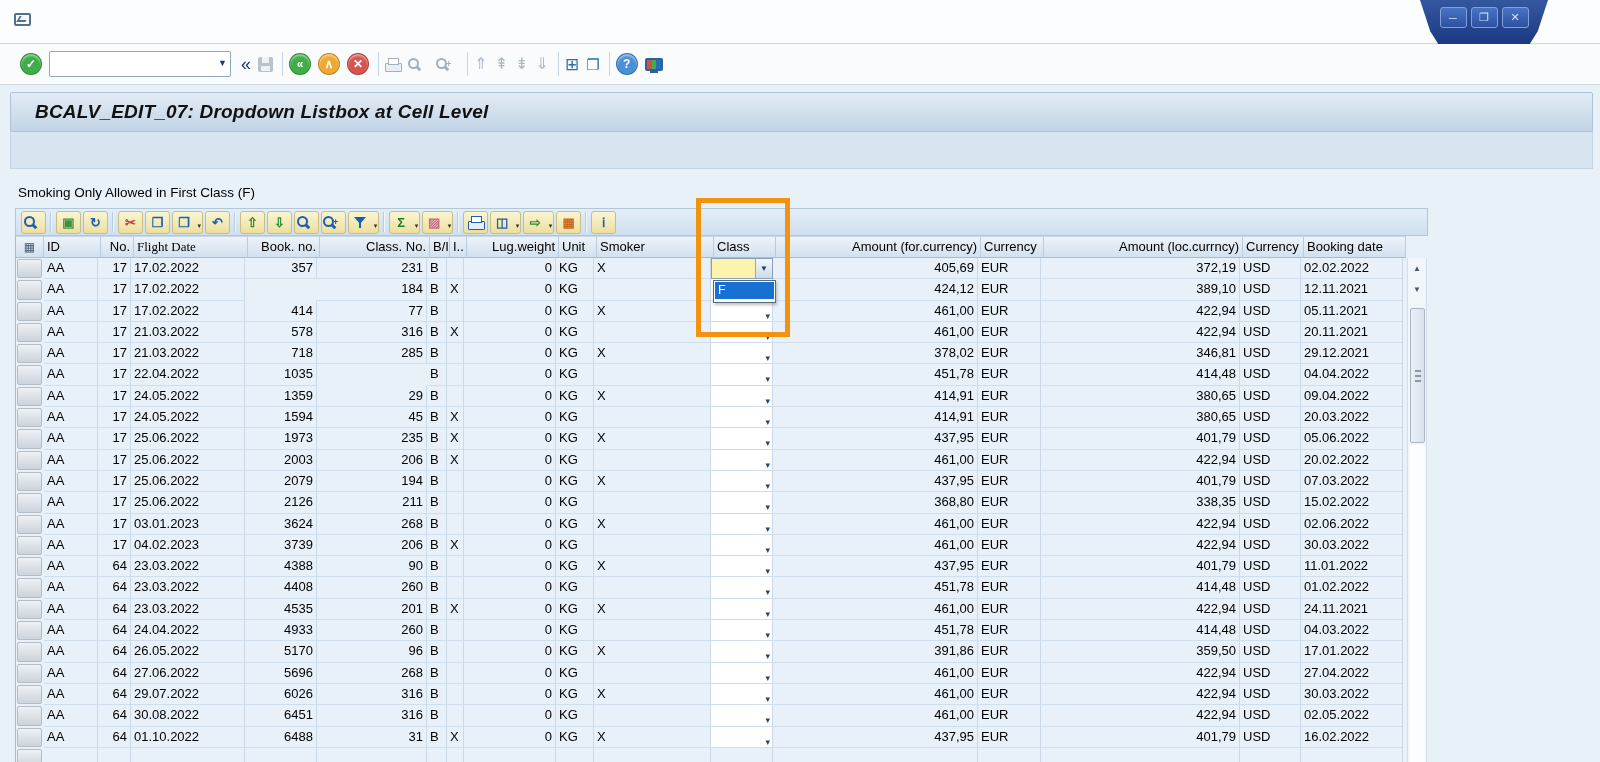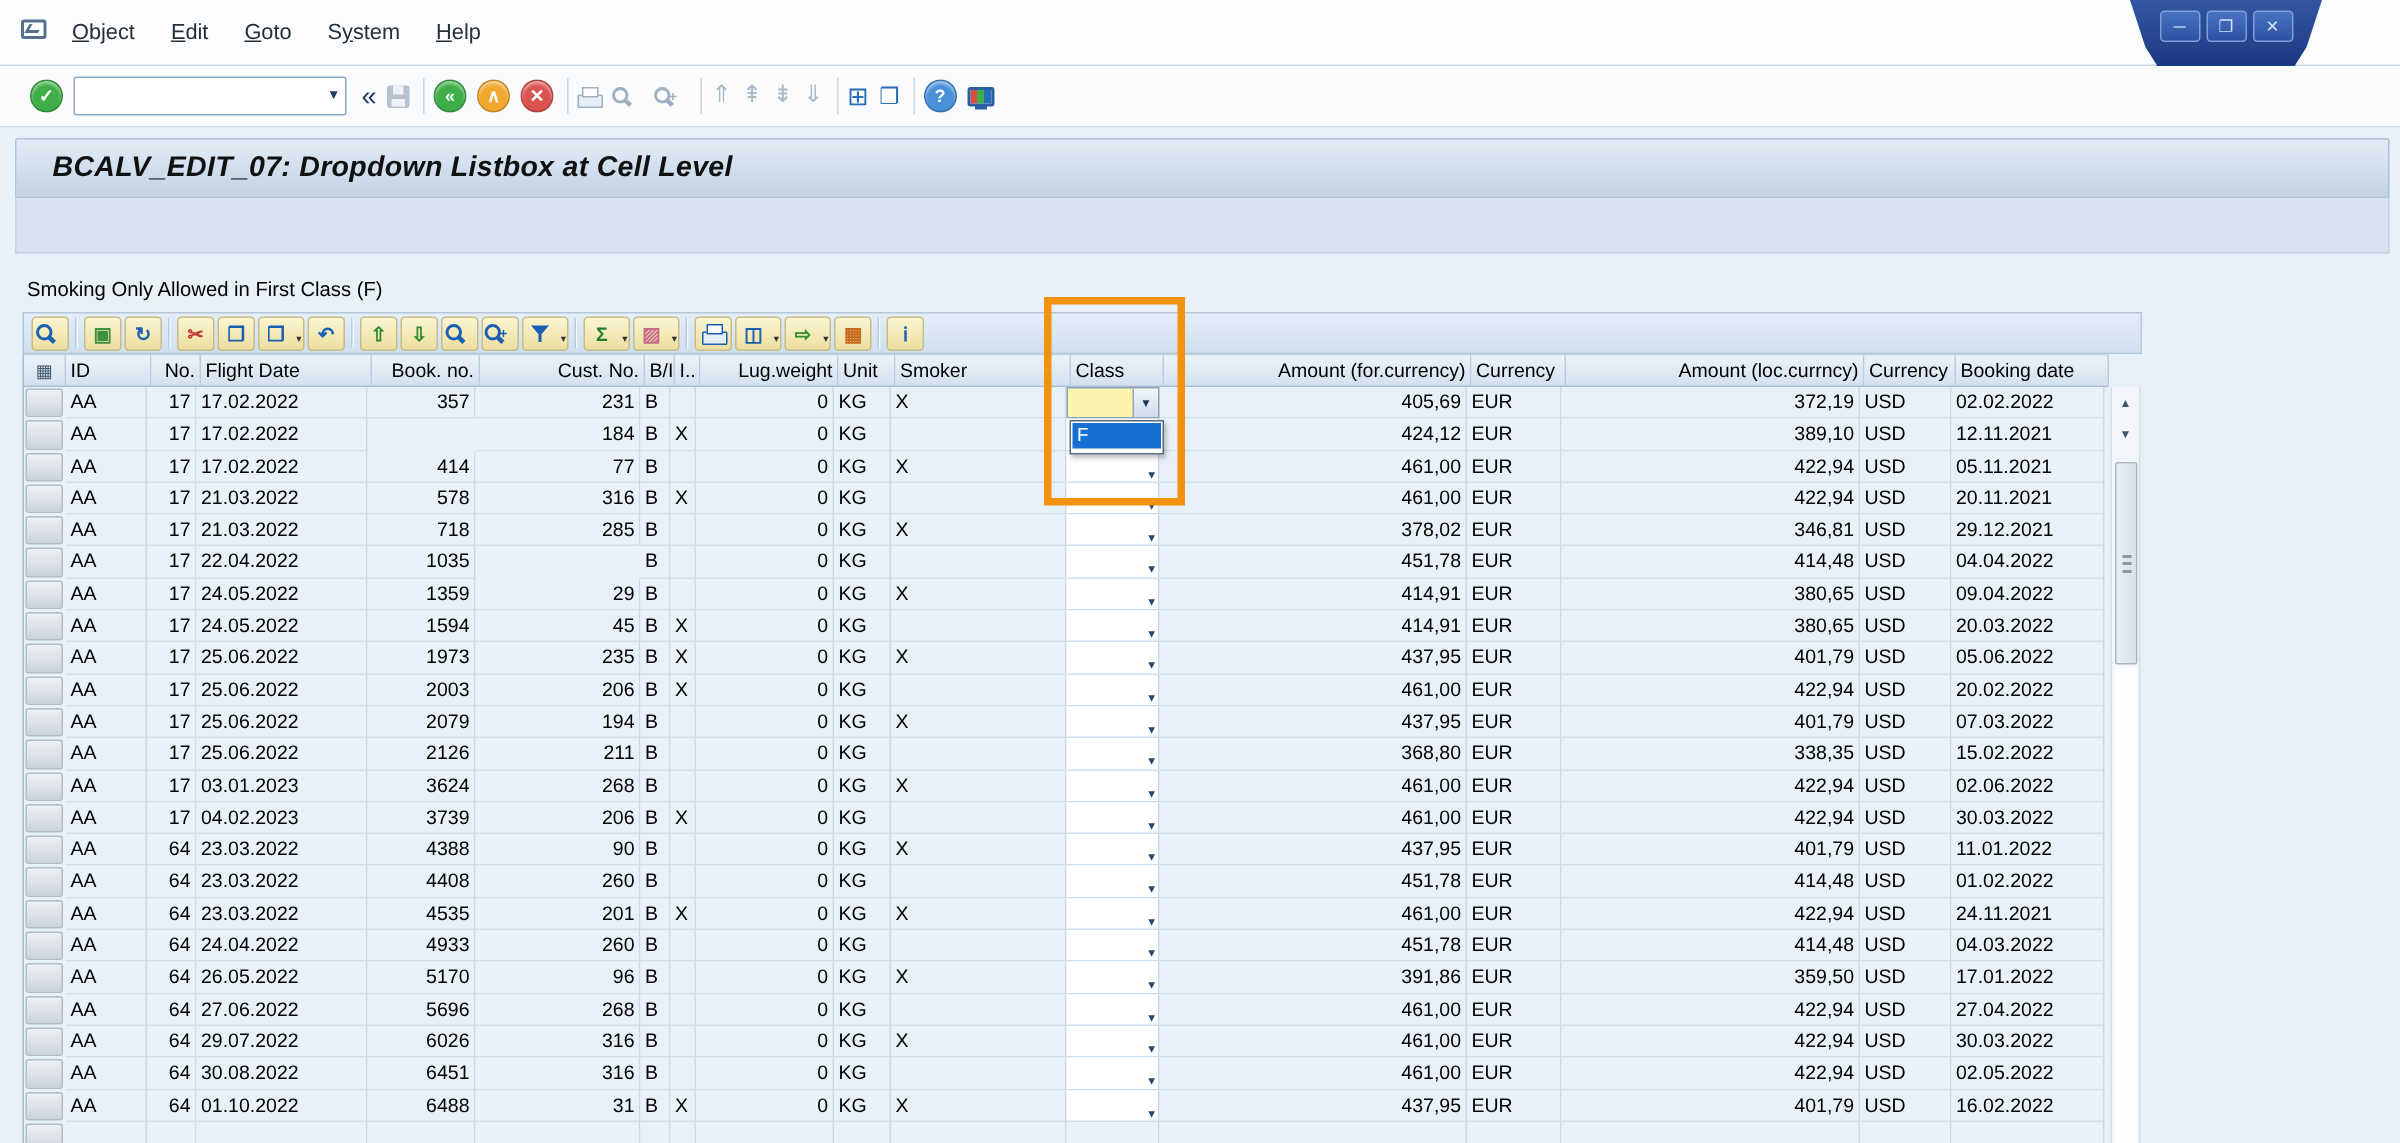--- a/index.html
+++ b/index.html
@@ -145,27 +145,20 @@
     transform:translate(-50%,-50%);
     background:repeating-linear-gradient(#8a98a6 0 2px,transparent 2px 5px); }
   #vtrack-lower { position:absolute; left:2px; top:187px; width:15px; bottom:0;
     background:#fcfdfe; }
 </style>
 </head>
 <body>
 
 <div id="menubar">
   <span id="sap-corner-icon"></span>
-  <div id="menubar-items">
-      <span class="menu-item"><u>O</u>bject</span>
-      <span class="menu-item"><u>E</u>dit</span>
-      <span class="menu-item"><u>G</u>oto</span>
-      <span class="menu-item">S<u>y</u>stem</span>
-      <span class="menu-item"><u>H</u>elp</span>
-    </div>
 </div>
 
 <div id="win-controls">
     <span class="win-btn">─</span>
     <span class="win-btn">❐</span>
     <span class="win-btn">✕</span>
   </div>
 
 <div id="toolbar">
     <span class="titem">
@@ -318,23 +311,23 @@
     </span>
   </div>
 
 <div id="alv-table">
     <div class="hrow">
       <div class="hcell selhead" style="width: 28px;">
         <span>▦</span>
       </div>
       <div class="hcell" style="width: 57px;">ID</div>
       <div class="hcell r" style="width: 33px;">No.</div>
-      <div class="hcell" style="width: 114px;">Flight Date</div>
+      <div class="hcell" style="width: 114px; font-family: Liberation Serif, serif;">Flight Date</div>
       <div class="hcell r" style="width: 72px;">Book. no.</div>
-      <div class="hcell r" style="width: 110px;">Cust. No.</div>
+      <div class="hcell r" style="width: 110px;">Class. No.</div>
       <div class="hcell" style="width: 20px;">B/I</div>
       <div class="hcell" style="width: 17px;">I..</div>
       <div class="hcell r" style="width: 92px;">Lug.weight</div>
       <div class="hcell" style="width: 38px;">Unit</div>
       <div class="hcell" style="width: 117px;">Smoker</div>
       <div class="hcell" style="width: 62px;">Class</div>
       <div class="hcell r" style="width: 205px;">Amount (for.currency)</div>
       <div class="hcell" style="width: 63px;">Currency</div>
       <div class="hcell r" style="width: 199px;">Amount (loc.currncy)</div>
       <div class="hcell" style="width: 61px;">Currency</div>

